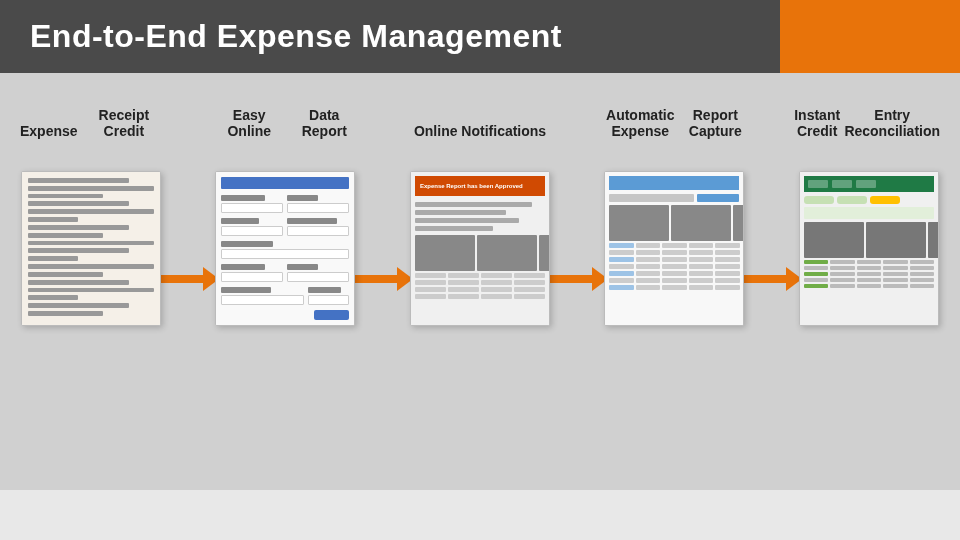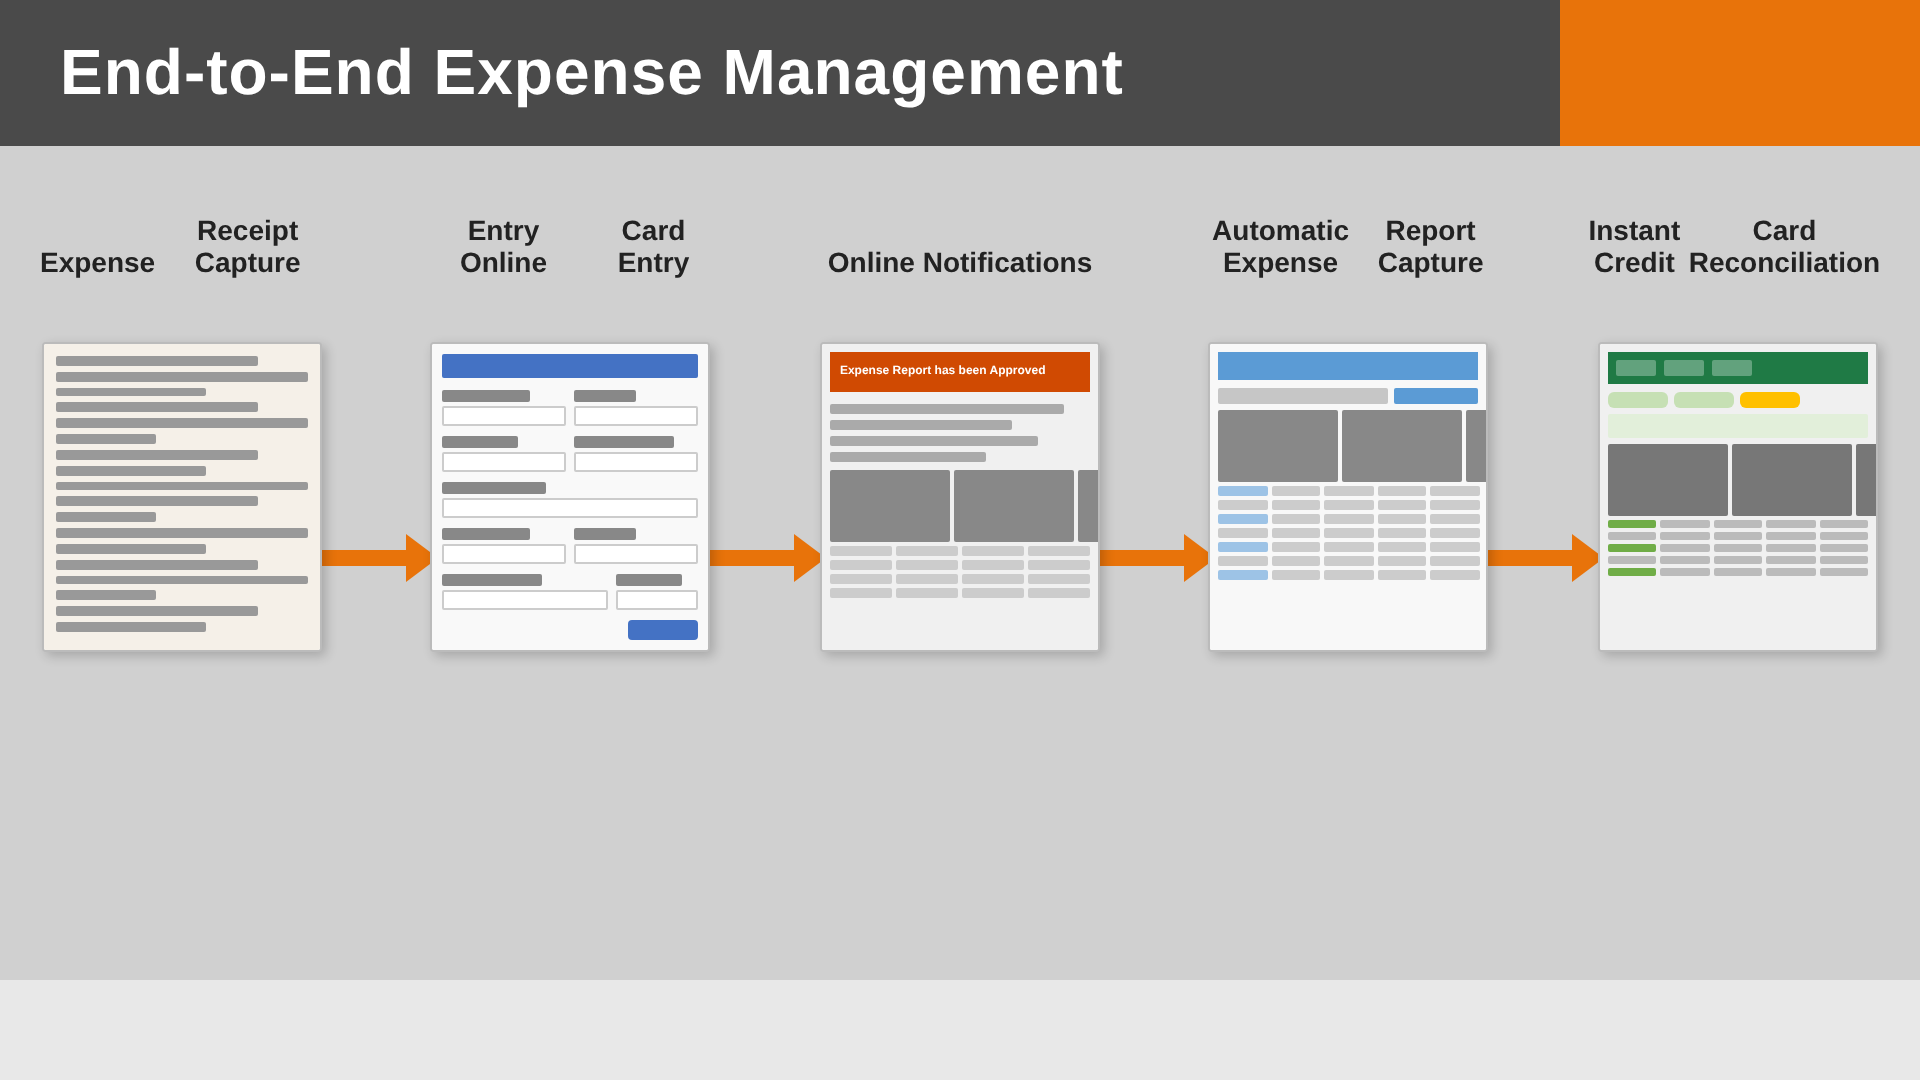--- a/index.html
+++ b/index.html
@@ -320,45 +320,45 @@
   <div class="header">
     <div class="header-accent"></div>
     <span class="header-text">End-to-End Expense Management</span>
   </div>
 
   <div class="content">
 
     <div class="steps-row">
       <div class="step">
         <div class="step-label">
-          <span>Expense</span>&nbsp;<span>Receipt Capture</span>
+          <span>Expense</span>&nbsp;<span>Receipt Credit</span>
         </div>
       </div>
       <div style="width:55px"></div>
       <div class="step">
         <div class="step-label">
-          <span>Entry Online</span>&nbsp;<span>Card Entry</span>
+          <span>Easy Online</span>&nbsp;<span>Data Report</span>
         </div>
       </div>
       <div style="width:55px"></div>
       <div class="step">
         <div class="step-label">
           <span>Online</span>&nbsp;<span>Notifications</span>
         </div>
       </div>
       <div style="width:55px"></div>
       <div class="step">
         <div class="step-label">
           <span>Automatic Expense</span>&nbsp;<span>Report Capture</span>
         </div>
       </div>
       <div style="width:55px"></div>
       <div class="step">
         <div class="step-label">
-          <span>Instant Credit</span>&nbsp;<span>Card Reconciliation</span>
+          <span>Instant Credit</span>&nbsp;<span>Entry Reconciliation</span>
         </div>
       </div>
     </div>
 
     <div class="screenshots-row">
 
       <div class="screenshot-wrapper">
         <div class="screenshot">
           <div class="receipt-bg">
             <div class="receipt-line medium"></div>

